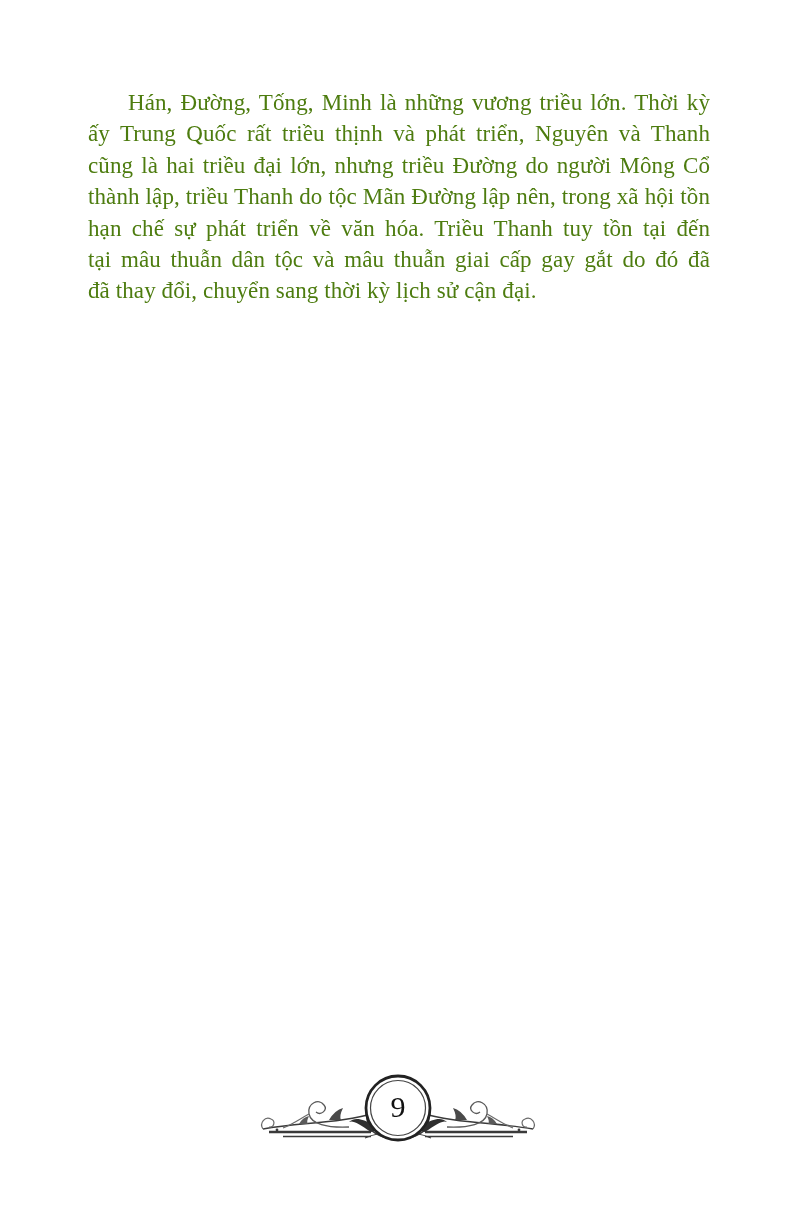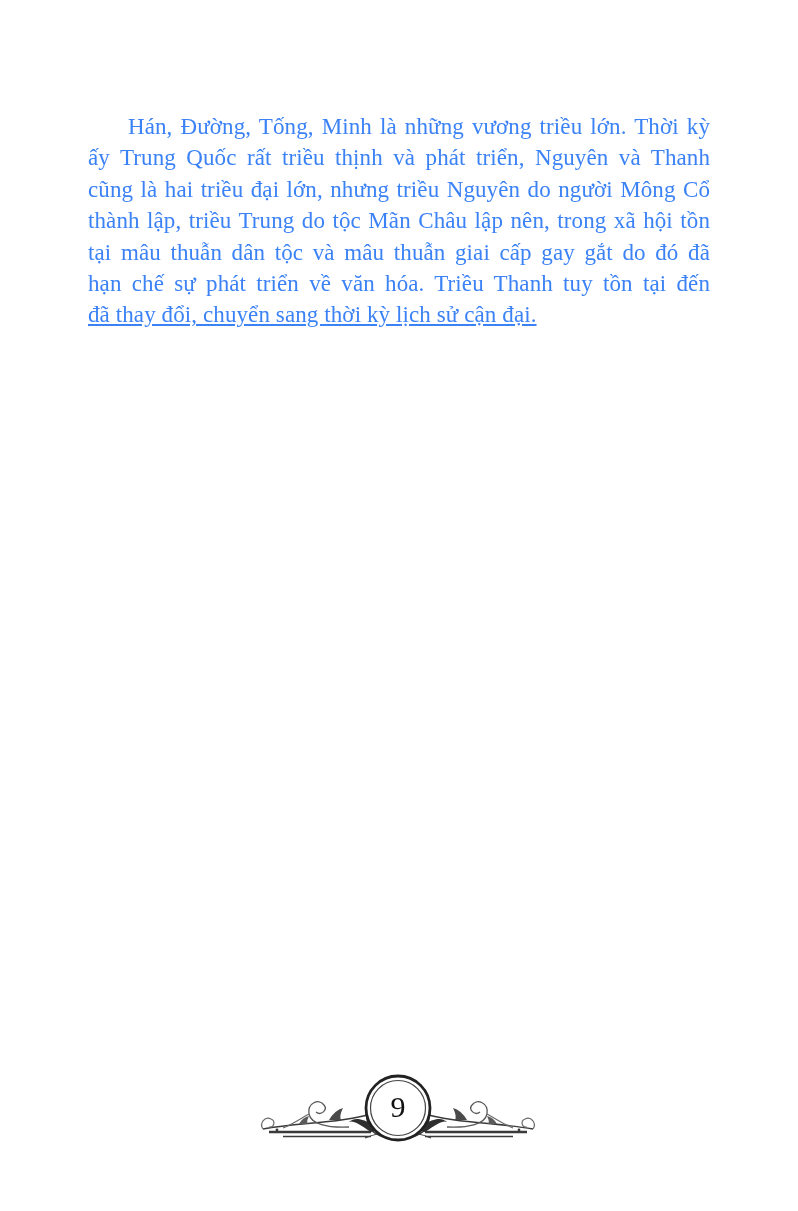--- a/index.html
+++ b/index.html
@@ -10,35 +10,34 @@
     height: 1211px;
     background: #ffffff;
     overflow: hidden;
     font-family: "Liberation Serif", "DejaVu Serif", serif;
   }
   .paragraph {
     position: absolute;
     left: 88px;
     top: 87px;
     width: 622px;
-    color: #3b82f6;
+    color: #4d7c0f;
     font-size: 23px;
     line-height: 31.4px;
     letter-spacing: 0.1px;
-    margin-top: 24px;
   }
   .pline {
     text-align: justify;
     text-align-last: justify;
     white-space: normal;
     height: 31.4px;
     overflow: visible;
   }
   .pline.first { text-indent: 40px; }
-  .pline.last  { text-align: right; text-align-last: left; text-decoration: underline; }
+  .pline.last  { text-align: right; text-align-last: left; }
   .ornament-wrap {
     position: absolute;
     left: 253px;
     top: 1072px;
     width: 290px;
     height: 82px;
   }
   .ornament-wrap svg { display: block; width: 100%; height: 100%; }
   .page-number {
     position: absolute;
@@ -51,24 +50,24 @@
   }
 </style>
 </head>
 <body>
 
 <div class="page">
 
   <div class="paragraph">
     <div class="pline first">Hán, Đường, Tống, Minh là những vương triều lớn. Thời kỳ</div>
     <div class="pline">ấy Trung Quốc rất triều thịnh và phát triển, Nguyên và Thanh</div>
-    <div class="pline">cũng là hai triều đại lớn, nhưng triều Nguyên do người Mông Cổ</div>
-    <div class="pline">thành lập, triều Trung do tộc Mãn Châu lập nên, trong xã hội tồn</div>
+    <div class="pline">cũng là hai triều đại lớn, nhưng triều Đường do người Mông Cổ</div>
+    <div class="pline">thành lập, triều Thanh do tộc Mãn Đường lập nên, trong xã hội tồn</div>
+    <div class="pline">hạn chế sự phát triển về văn hóa. Triều Thanh tuy tồn tại đến</div>
     <div class="pline">tại mâu thuẫn dân tộc và mâu thuẫn giai cấp gay gắt do đó đã</div>
-    <div class="pline">hạn chế sự phát triển về văn hóa. Triều Thanh tuy tồn tại đến</div>
     <div class="pline last">đã thay đổi, chuyển sang thời kỳ lịch sử cận đại.</div>
   </div>
 
   <div class="ornament-wrap">
     <svg viewBox="0 0 290 82" xmlns="http://www.w3.org/2000/svg" fill="none">
 
       <path d="M112 52 C 128 72, 162 72, 178 52" stroke="#3a3a3a" stroke-width="1.6"></path>
       <path d="M112 66 C 130 58, 160 58, 178 66" stroke="#3a3a3a" stroke-width="1.2"></path>
 
       <g stroke="#3a3a3a">

